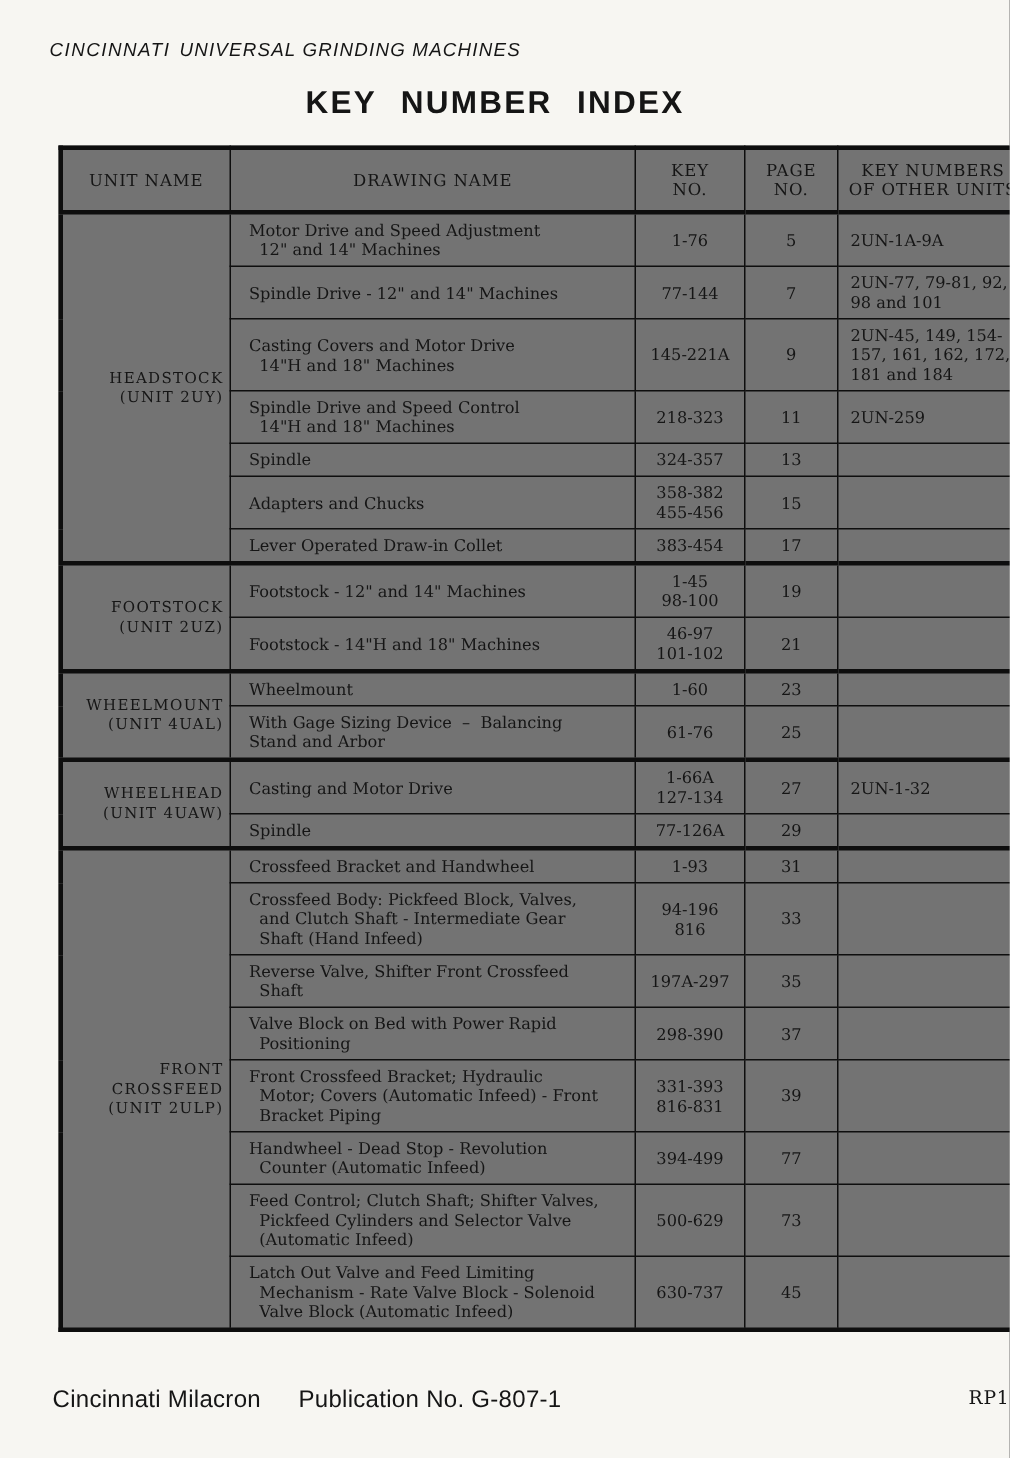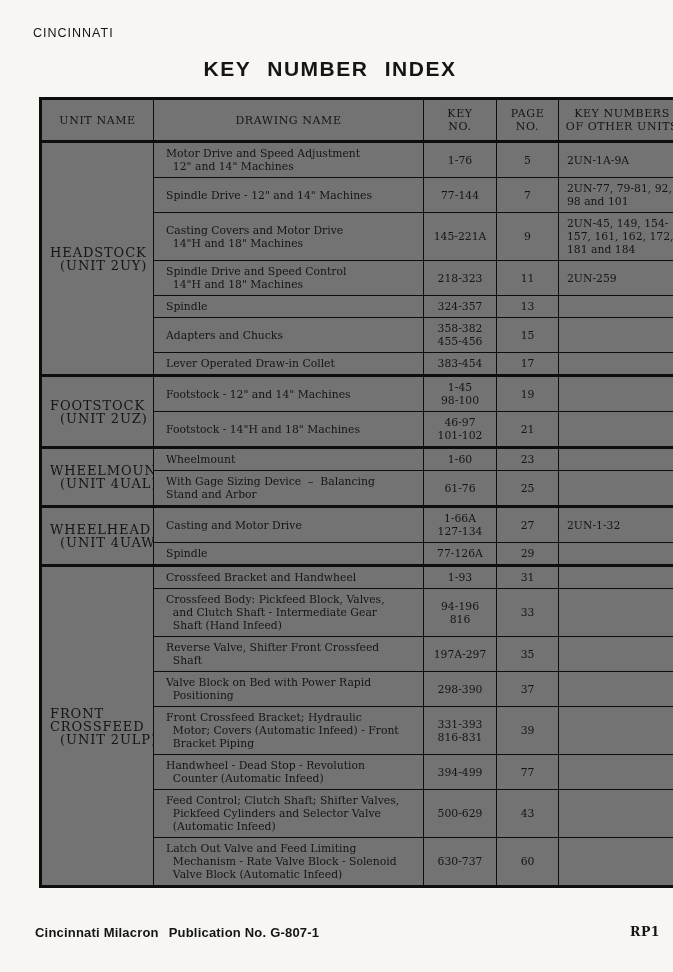--- a/index.html
+++ b/index.html
@@ -9,20 +9,21 @@
     position: relative;
     font-family: "DejaVu Serif", "Liberation Serif", serif;
     color: #151515;
     overflow: hidden;
   }
   .brand-line {
     position: absolute; top: 26px; left: 33px;
     display: flex; align-items: flex-start; gap: 6px;
     font-family: "Liberation Sans", sans-serif;
     white-space: nowrap;
+    font-style: italic;
   }
   .brand-line .brand   { font-size: 12.5px; letter-spacing: 1px; font-weight: 500; }
   .brand-line .sizes   { font-size: 17px; font-weight: bold; letter-spacing: 0.3px; }
   .brand-line .suffix  { font-size: 12.5px; letter-spacing: 0.8px; font-weight: 500; }
   .page-title {
     position: absolute; top: 57px; left: 0; width: 660px;
     text-align: center;
     font-family: "Liberation Sans", sans-serif;
     font-size: 21px; font-weight: bold;
     letter-spacing: 1.5px; word-spacing: 9px;
@@ -54,47 +55,49 @@
     border-bottom: 3px solid #0e0e0e;
     text-align: center;
     padding: 7px 2px;
     letter-spacing: 0.6px;
     font-size: 11px;
   }
   tbody td { padding: 4px 4px; }
   td.col-unit {
     padding-left: 8px;
     letter-spacing: 0.9px;
-    font-size: 13px;
+    font-size: 10px;
+    text-align: right;
   }
   td.col-drawing { padding-left: 12px; padding-right: 4px; }
   td.col-key  { text-align: center; }
   td.col-page { text-align: center; }
   td.col-other { padding-left: 8px; padding-right: 0; }
   tr.section-start td { border-top: 3px solid #0e0e0e; }
   .footer-left {
     position: absolute; top: 925px; left: 35px;
-    display: flex; gap: 10px; align-items: baseline;
+    display: flex; gap: 25px; align-items: baseline;
     font-family: "Liberation Sans", sans-serif;
-    font-size: 13px; font-weight: bold;
+    font-size: 16px; font-weight: normal;
     letter-spacing: 0.2px;
   }
   .footer-right {
-    position: absolute; top: 924px; right: 13px;
+    position: absolute; top: 924px; right: 0;
     font-family: "DejaVu Serif", serif;
-    font-size: 12.5px; letter-spacing: 0.5px; font-weight: bold;
+    font-size: 12.5px; letter-spacing: 0.5px;
   }
 </style>
 </head>
 <body>
 
 <div>
 
   <div class="brand-line">
     <span class="brand">CINCINNATI</span>
+    <span class="suffix">UNIVERSAL GRINDING MACHINES</span>
   </div>
 
   <div class="page-title">KEY NUMBER INDEX</div>
 
   <table class="index-table">
     <colgroup>
       <col class="c-unit">
         <col class="c-drawing">
         <col class="c-key">
         <col class="c-page">
@@ -256,29 +259,29 @@
   Counter (Automatic Infeed)</td>
           <td class="col-key">394-499</td>
           <td class="col-page">77</td>
           <td class="col-other"></td>
         </tr>
         <tr>
           <td class="col-drawing">Feed Control; Clutch Shaft; Shifter Valves,
   Pickfeed Cylinders and Selector Valve
   (Automatic Infeed)</td>
           <td class="col-key">500-629</td>
-          <td class="col-page">43</td>
+          <td class="col-page">73</td>
           <td class="col-other"></td>
         </tr>
         <tr>
           <td class="col-drawing">Latch Out Valve and Feed Limiting
   Mechanism - Rate Valve Block - Solenoid
   Valve Block (Automatic Infeed)</td>
           <td class="col-key">630-737</td>
-          <td class="col-page">60</td>
+          <td class="col-page">45</td>
           <td class="col-other"></td>
         </tr>
       </tbody>
   </table>
 
   <div class="footer-left">
     <span>Cincinnati Milacron</span>
     <span>Publication No. G-807-1</span>
   </div>
   <div class="footer-right">RP1</div>

